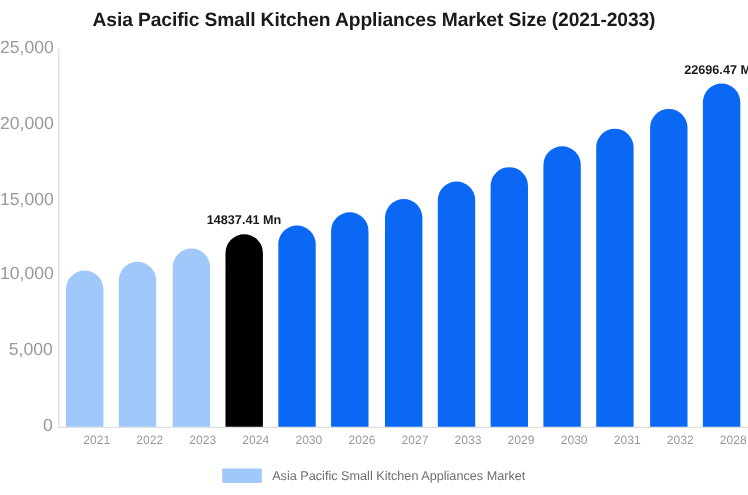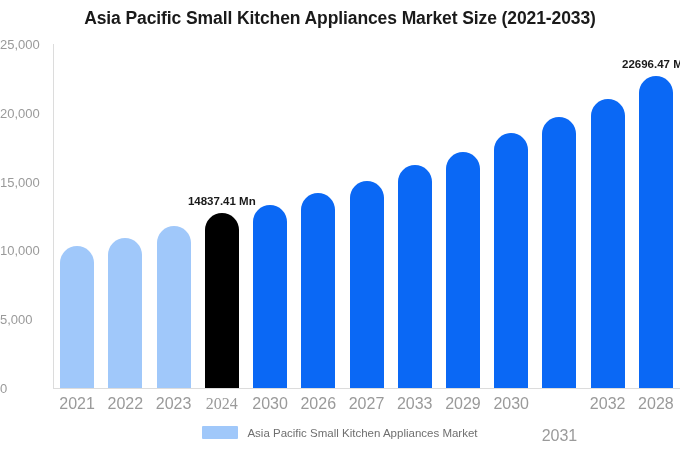--- a/index.html
+++ b/index.html
@@ -24,21 +24,22 @@
   }
   .x-axis-line{
     position:absolute;left:53px;top:388px;
     width:627px;height:1px;background:#dcdcdc;
   }
 
   
   .ytick{
     position:absolute;
     right:0;width:48px;
-    font-size:13px;color:#9a9a9a;
+    text-align:right;
+    font-size:16px;color:#9a9a9a;
     transform:translateY(-50%);
     white-space:nowrap;
   }
   .yticks-wrap{position:absolute;left:0;top:44px;width:48px;height:344px;}
 
   
   .bars{
     position:absolute;left:53px;top:44px;
     width:627px;height:344px;
   }
@@ -60,22 +61,22 @@
     font-size:11.5px;font-weight:bold;color:#1a1a1a;
     white-space:nowrap;
   }
 
   
   .xticks{
     position:absolute;left:53px;top:395px;width:627px;height:18px;
   }
   .xtick{
     position:absolute;top:0;width:46px;
-    text-align:center;
-    font-size:16px;color:#9a9a9a;
+    text-align:right;
+    font-size:11px;color:#9a9a9a;
     white-space:nowrap;
   }
 
   
   .legend{
     position:absolute;left:0;top:426px;width:680px;
     display:flex;align-items:flex-end;justify-content:center;gap:9px;
   }
   .legend-swatch{
     width:36px;height:13px;background:#a0c8fa;border-radius:1px;
@@ -144,28 +145,28 @@
       <div class="bar-slot" style="left: 585.885px; height: 344px;">
         <div class="bar bright" style="height: 312.303px;"></div>
       </div>
       <div class="data-label" style="bottom: 318.303px; left: 602.885px; transform: translateX(-50%);">22696.47 Mn</div>
     </div>
 
   <div class="xticks">
       <div class="xtick" style="left: 1.11538px;">2021</div>
       <div class="xtick" style="left: 49.3462px;">2022</div>
       <div class="xtick" style="left: 97.5769px;">2023</div>
-      <div class="xtick" style="left: 145.808px; font-family: Liberation Serif, serif;">2024</div>
+      <div class="xtick" style="left: 145.808px;">2024</div>
       <div class="xtick" style="left: 194.038px;">2030</div>
       <div class="xtick" style="left: 242.269px;">2026</div>
       <div class="xtick" style="left: 290.5px;">2027</div>
       <div class="xtick" style="left: 338.731px;">2033</div>
       <div class="xtick" style="left: 386.962px;">2029</div>
       <div class="xtick" style="left: 435.192px;">2030</div>
-      <div class="xtick" style="left: 483.423px; margin-top: 32px;">2031</div>
+      <div class="xtick" style="left: 483.423px;">2031</div>
       <div class="xtick" style="left: 531.654px;">2032</div>
       <div class="xtick" style="left: 579.885px;">2028</div>
     </div>
 
   <div class="legend">
     <span class="legend-swatch" style="background: rgb(160, 200, 250);"></span>
     <span class="legend-label">Asia Pacific Small Kitchen Appliances Market</span>
   </div>
 
 </div>

